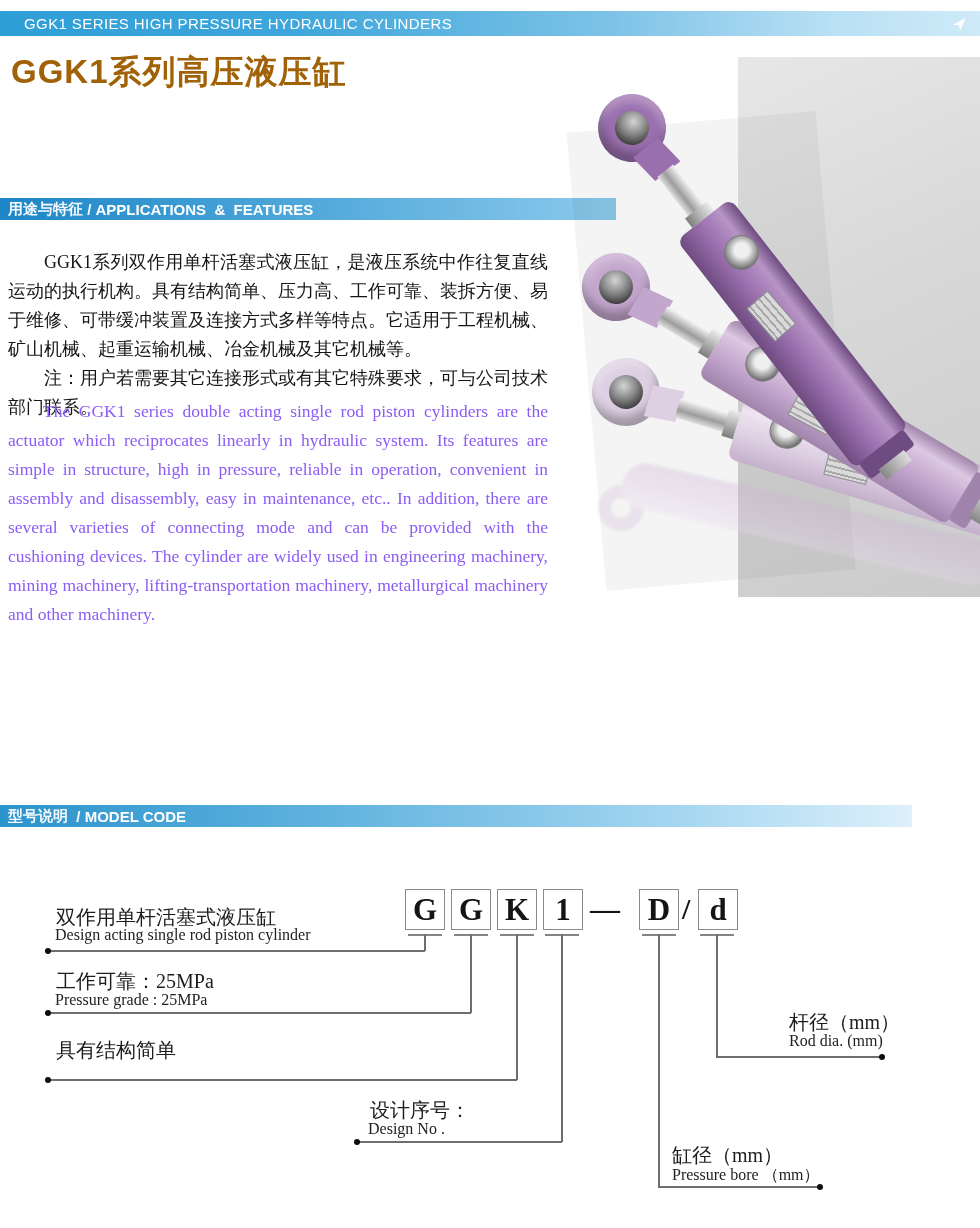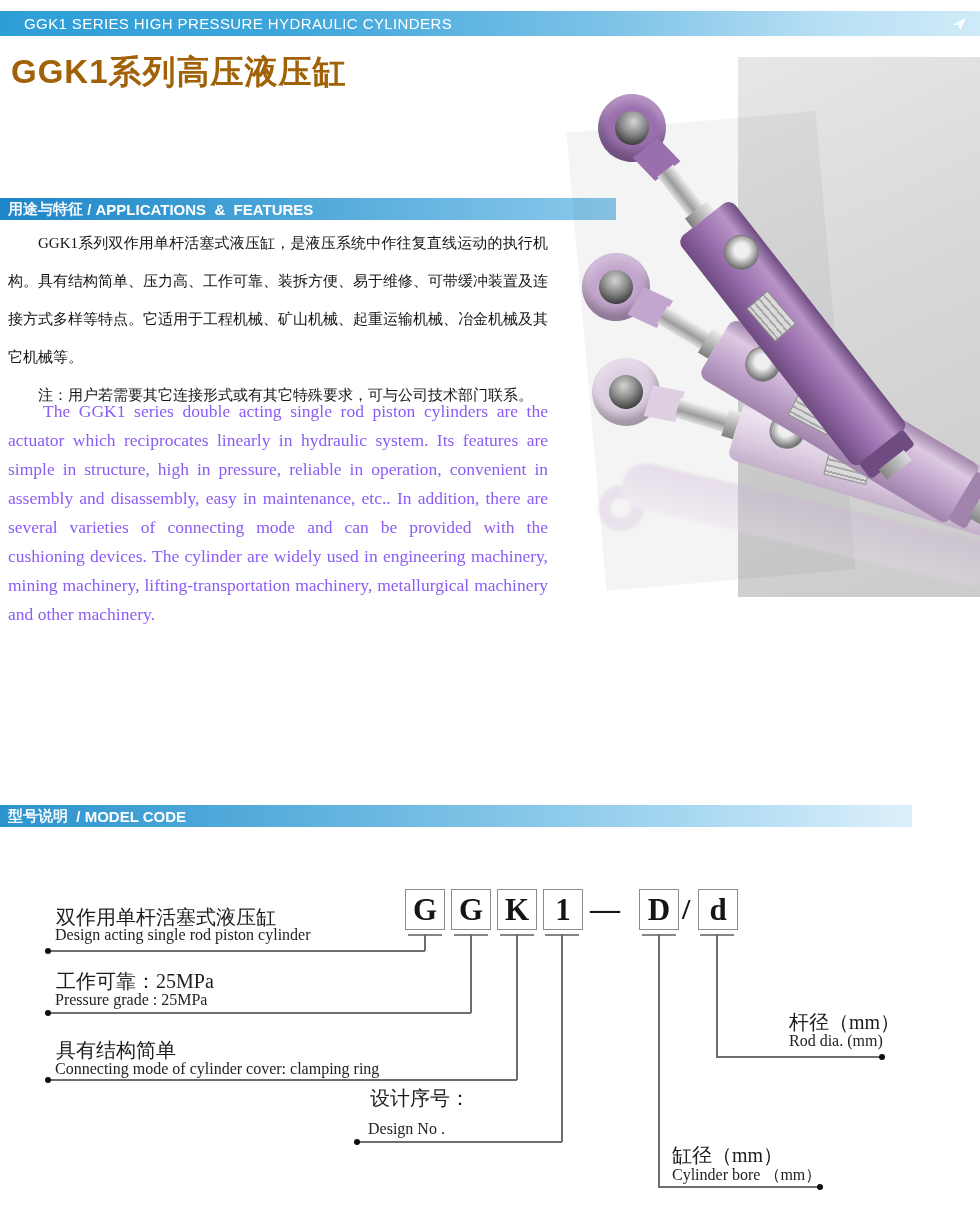--- a/index.html
+++ b/index.html
@@ -33,23 +33,23 @@
     left:0;top:191px;width:616px;
     background:linear-gradient(to right,#1d86c8 0%,#4aa5d8 45%,#8ccaec 100%);
     margin-top:7px;
   }
   .bar-model{
     left:0;top:805px;width:912px;
     background:linear-gradient(to right,#2a93cd 0%,#5fb2de 35%,#a6d7f1 75%,#ddf0fb 100%);
   }
   
   .para-zh{
-    position:absolute;left:8px;top:224px;width:540px;
+    position:absolute;left:8px;top:248px;width:540px;
     font-family:"Liberation Serif","DejaVu Serif",serif;
-    font-size:15px;line-height:38px;text-align:justify;color:#151515;
+    font-size:18px;line-height:29px;text-align:justify;color:#151515;
   }
   .para-zh p{margin:0;text-indent:2em;}
   .para-en{
     position:absolute;left:8px;top:397px;width:540px;
     font-family:"Liberation Serif","DejaVu Serif",serif;
     font-size:17.5px;line-height:29px;text-align:justify;color:#8b5cf6;
   }
   .para-en p{margin:0;text-indent:2em;}
   
   .product{position:absolute;left:558px;top:55px;width:422px;height:545px;overflow:hidden;}
@@ -255,23 +255,22 @@
   <div class="bullet" style="left:817px;top:324px"></div>
   <div class="bullet" style="left:879px;top:194px"></div>
 
   <div class="dlabel-zh" style="left:56px;top:44px">双作用单杆活塞式液压缸</div>
   <div class="dlabel-en" style="left:55px;top:66px">Design acting single rod piston cylinder</div>
 
   <div class="dlabel-zh" style="left:56px;top:108px">工作可靠：25MPa</div>
   <div class="dlabel-en" style="left:55px;top:131px">Pressure grade : 25MPa</div>
 
   <div class="dlabel-zh" style="left:56px;top:177px">具有结构简单</div>
-  <div class="dlabel-en" style="left:55px;top:200px">Connecting mode of cylinder cover: clamping ring</div>
-
-  <div class="dlabel-zh" style="left:370px;top:225px">设计序号：</div>
+
+  <div class="dlabel-zh" style="left:370px;top:237px">设计序号：</div>
   <div class="dlabel-en" style="left:368px;top:260px">Design No .</div>
 
   <div class="dlabel-zh" style="left:672px;top:282px">缸径（mm）</div>
-  <div class="dlabel-en" style="left:672px;top:305px">Cylinder bore （mm）</div>
+  <div class="dlabel-en" style="left:672px;top:305px">Pressure bore （mm）</div>
 
   <div class="dlabel-zh" style="left:789px;top:149px">杆径（mm）</div>
   <div class="dlabel-en" style="left:789px;top:172px">Rod dia. (mm)</div>
 </div>
 
 </body></html>

